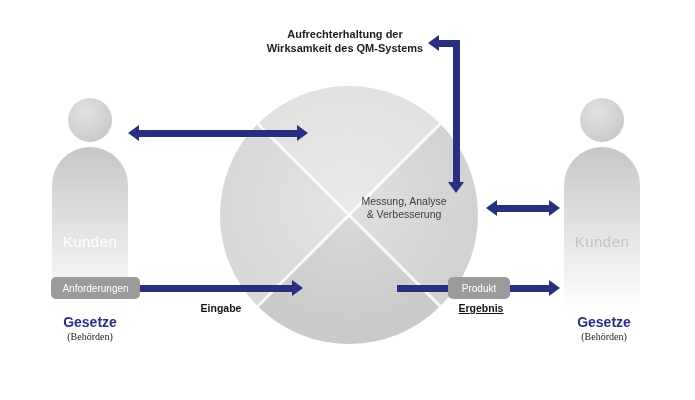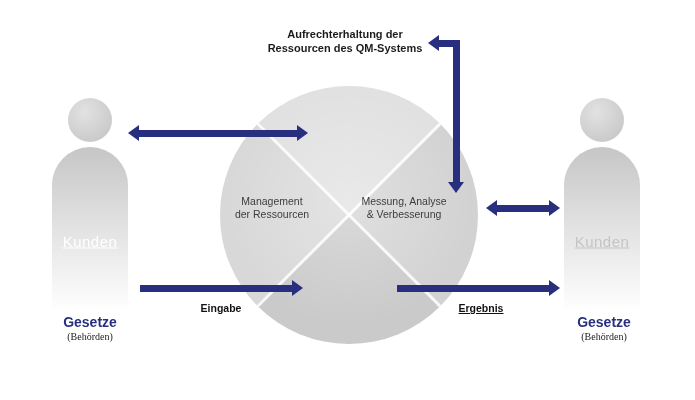--- a/index.html
+++ b/index.html
@@ -32,21 +32,21 @@
   .quad-label{position:absolute;transform:translate(-50%,-50%);text-align:center;font-size:10.5px;line-height:13px;color:#3d3d3d;white-space:nowrap;}
   .quad-label span{display:block;}
 
   
   .maint{position:absolute;left:240px;top:28px;width:210px;text-align:center;font-size:11px;font-weight:600;line-height:13.5px;color:#1c1c1c;}
   .maint span{display:block;}
 
   
   .head{position:absolute;width:44px;height:44px;border-radius:50%;background:radial-gradient(circle at 38% 32%, #e2e2e2, #c2c2c2);}
   .bodyshape{position:absolute;width:76px;height:165px;border-radius:38px 38px 0 0;background:linear-gradient(to bottom,#c6c6c6,#ffffff);}
-  .actor-name{position:absolute;transform:translate(-50%,-50%);font-size:15px;letter-spacing:0.5px;text-decoration:underline;}
+  .actor-name{position:absolute;transform:translate(-50%,-50%);font-size:15px;letter-spacing:0.5px;}
   .actor-name.lt{color:#ffffff;}
   .actor-name.rt{color:#c4c4c4;}
 
   
   .badge{position:absolute;background:var(--badge);color:#ffffff;font-size:10px;text-align:center;border-radius:5px;display:flex;align-items:center;justify-content:center;}
 
   
   .flow-label{position:absolute;transform:translate(-50%,-50%);font-size:10.5px;font-weight:700;color:#111111;white-space:nowrap;text-align:center;}
   .law{position:absolute;transform:translate(-50%,0);font-size:14px;font-weight:700;color:var(--navy);white-space:nowrap;}
   .law-sub{position:absolute;transform:translate(-50%,0);font-size:10px;color:#222222;white-space:nowrap;font-family:Liberation Serif, serif;}
@@ -62,32 +62,28 @@
 
   <div class="head" style="left:580px;top:98px;"></div>
   <div class="bodyshape" style="left:564px;top:147px;"></div>
   <div class="actor-name rt" style="left:602px;top:241px;">Kunden</div>
 
   <div class="qm-circle">
     <div class="xline a"></div>
     <div class="xline b"></div>
   </div>
 
-  <div class="quad-label" style="left:272px;top:208px;">
-    <span>Management</span>
-    <span>der Ressourcen</span>
-  </div>
   <div class="quad-label" style="left:404px;top:208px;">
     <span>Messung, Analyse</span>
     <span>&amp; Verbesserung</span>
   </div>
 
   <div class="maint">
     <span>Aufrechterhaltung der</span>
-    <span>Ressourcen des QM-Systems</span>
+    <span>Wirksamkeit des QM-Systems</span>
   </div>
 
   <div class="arrow-group">
     <div class="tri tri-left" style="left:428px;top:35px;"></div>
     <div class="bar" style="left:439px;top:39.5px;width:21px;height:7px;"></div>
     <div class="bar" style="left:453px;top:39.5px;width:7px;height:143px;"></div>
     <div class="tri tri-down" style="left:448px;top:182px;"></div>
   </div>
 
   <div class="arrow-group">
@@ -105,20 +101,22 @@
     <div class="bar" style="left:397px;top:284.5px;width:152px;height:7px;"></div>
     <div class="tri tri-right" style="left:549px;top:280px;"></div>
   </div>
 
   <div class="arrow-group">
     <div class="tri tri-left" style="left:486px;top:200px;"></div>
     <div class="bar" style="left:497px;top:204.5px;width:52px;height:7px;"></div>
     <div class="tri tri-right" style="left:549px;top:200px;"></div>
   </div>
 
+  <div class="badge" style="left:51px;top:277px;width:89px;height:22px;">Anforderungen</div>
+  <div class="badge" style="left:448px;top:277px;width:62px;height:22px;">Produkt</div>
 
   <div class="flow-label" style="left:221px;top:308px;">Eingabe</div>
   <div class="flow-label" style="left:481px;top:308px;text-decoration:underline;">Ergebnis</div>
 
   <div class="law" style="left:90px;top:314px;">Gesetze</div>
   <div class="law-sub" style="left:90px;top:331px;">(Behörden)</div>
   <div class="law" style="left:604px;top:314px;">Gesetze</div>
   <div class="law-sub" style="left:604px;top:331px;">(Behörden)</div>
 
 </div>

